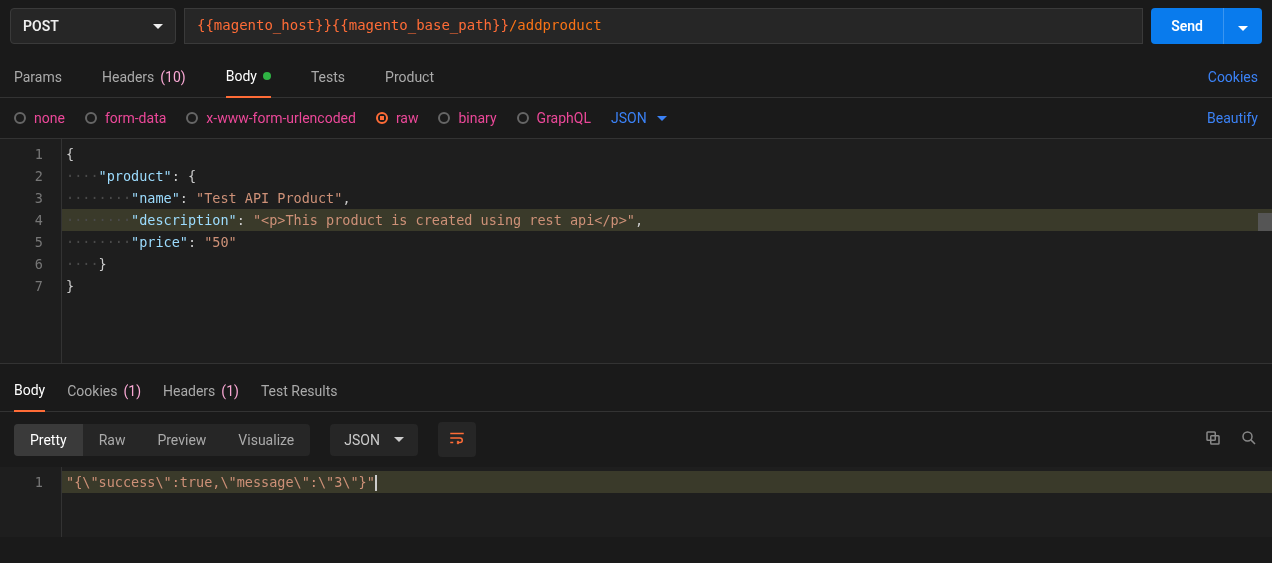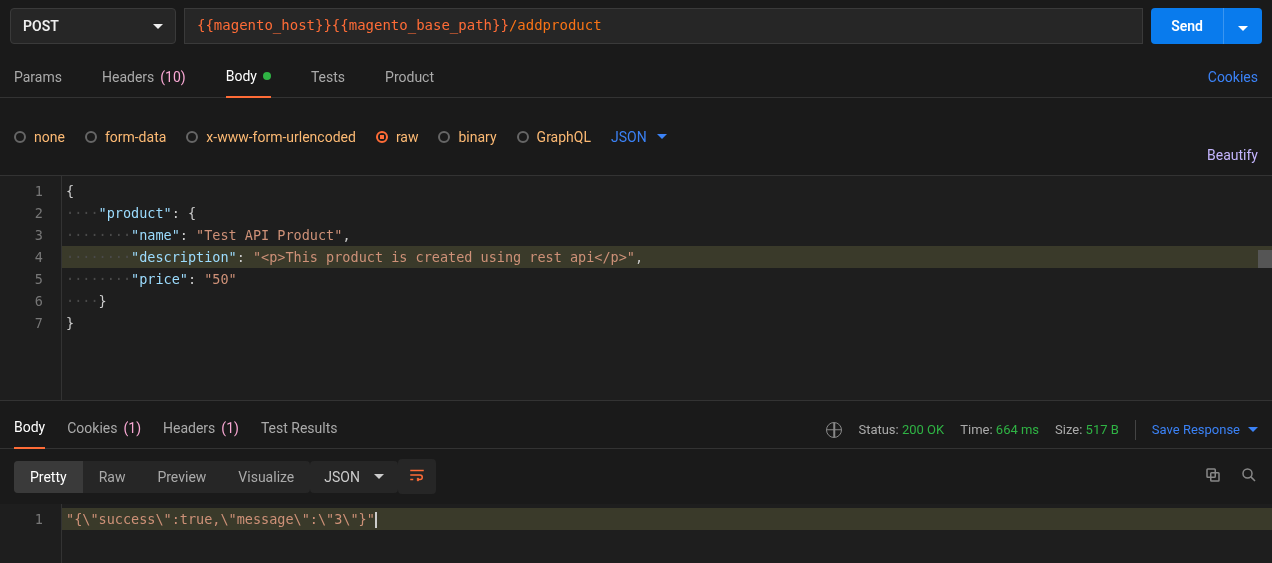--- a/index.html
+++ b/index.html
@@ -79,41 +79,41 @@
     display: flex;
     align-items: center;
     padding: 12px 14px;
     gap: 20px;
     border-bottom: 1px solid #333;
   }
   .radio-item {
     display: flex;
     align-items: center;
     gap: 8px;
-    color: #fdba74;
+    color: #ec4899;
     cursor: pointer;
   }
   .radio-circle {
     width: 12px; height: 12px;
     border-radius: 50%;
     border: 2px solid #666;
     background: transparent;
   }
   .radio-circle.selected {
     border-color: #ff6c37;
     background: radial-gradient(circle, #ff6c37 40%, transparent 45%);
   }
   .format-dropdown {
     color: #3b82f6;
     display: flex;
     align-items: center;
     gap: 10px;
     cursor: pointer;
   }
-  .beautify { margin-left: auto; color: #c4b5fd; cursor: pointer; margin-top: 37px; }
+  .beautify { margin-left: auto; color: #3b82f6; cursor: pointer; }
   .editor {
     display: flex;
     font-family: ui-monospace, "SF Mono", Menlo, Consolas, monospace;
     font-size: 13.5px;
     line-height: 22px;
     height: 224px;
     background: #1e1e1e;
   }
   .gutter {
     width: 62px;
@@ -152,21 +152,21 @@
   .globe-icon::before { content:""; position:absolute; left:50%; top:0; bottom:0; width:1.5px; background:#888; transform:translateX(-50%);}
   .globe-icon::after { content:""; position:absolute; top:50%; left:0; right:0; height:1.5px; background:#888; transform:translateY(-50%);}
   .meta-label { color: #aaa; }
   .meta-green { color: #2fb344; }
   .save-resp { color: #3b82f6; cursor: pointer; display: flex; align-items: center; gap: 8px; }
   .separator { width: 1px; height: 20px; background: #444; }
   .response-toolbar {
     display: flex;
     align-items: center;
     padding: 10px 14px;
-    gap: 0;
+    gap: 20px;
   }
   .pill-group {
     display: flex;
     background: #262626;
     border-radius: 4px;
     overflow: hidden;
   }
   .pill {
     padding: 8px 16px;
     color: #aaa;
@@ -312,31 +312,20 @@
       <span>Cookies</span> 
       <span class="count-green">(1)</span>
     </div>
   <div class="resp-tab">
       <span>Headers</span> 
       <span class="count-green">(1)</span>
     </div>
   <div class="resp-tab">
       <span>Test Results</span>
     </div>
-  <div class="resp-meta">
-    <span class="globe-icon"></span>
-    <span><span class="meta-label">Status:</span> <span class="meta-green">200 OK</span></span>
-    <span><span class="meta-label">Time:</span> <span class="meta-green">664 ms</span></span>
-    <span><span class="meta-label">Size:</span> <span class="meta-green">517 B</span></span>
-    <span class="separator"></span>
-    <span class="save-resp">
-        <span>Save Response</span>
-        <span class="chevron-down"></span>
-      </span>
-  </div>
 </div>
 
 <div class="response-toolbar">
   <div class="pill-group">
     <div class="pill active"><span>Pretty</span></div>
     <div class="pill"><span>Raw</span></div>
     <div class="pill"><span>Preview</span></div>
     <div class="pill"><span>Visualize</span></div>
   </div>
   <div class="fmt-dropdown">

